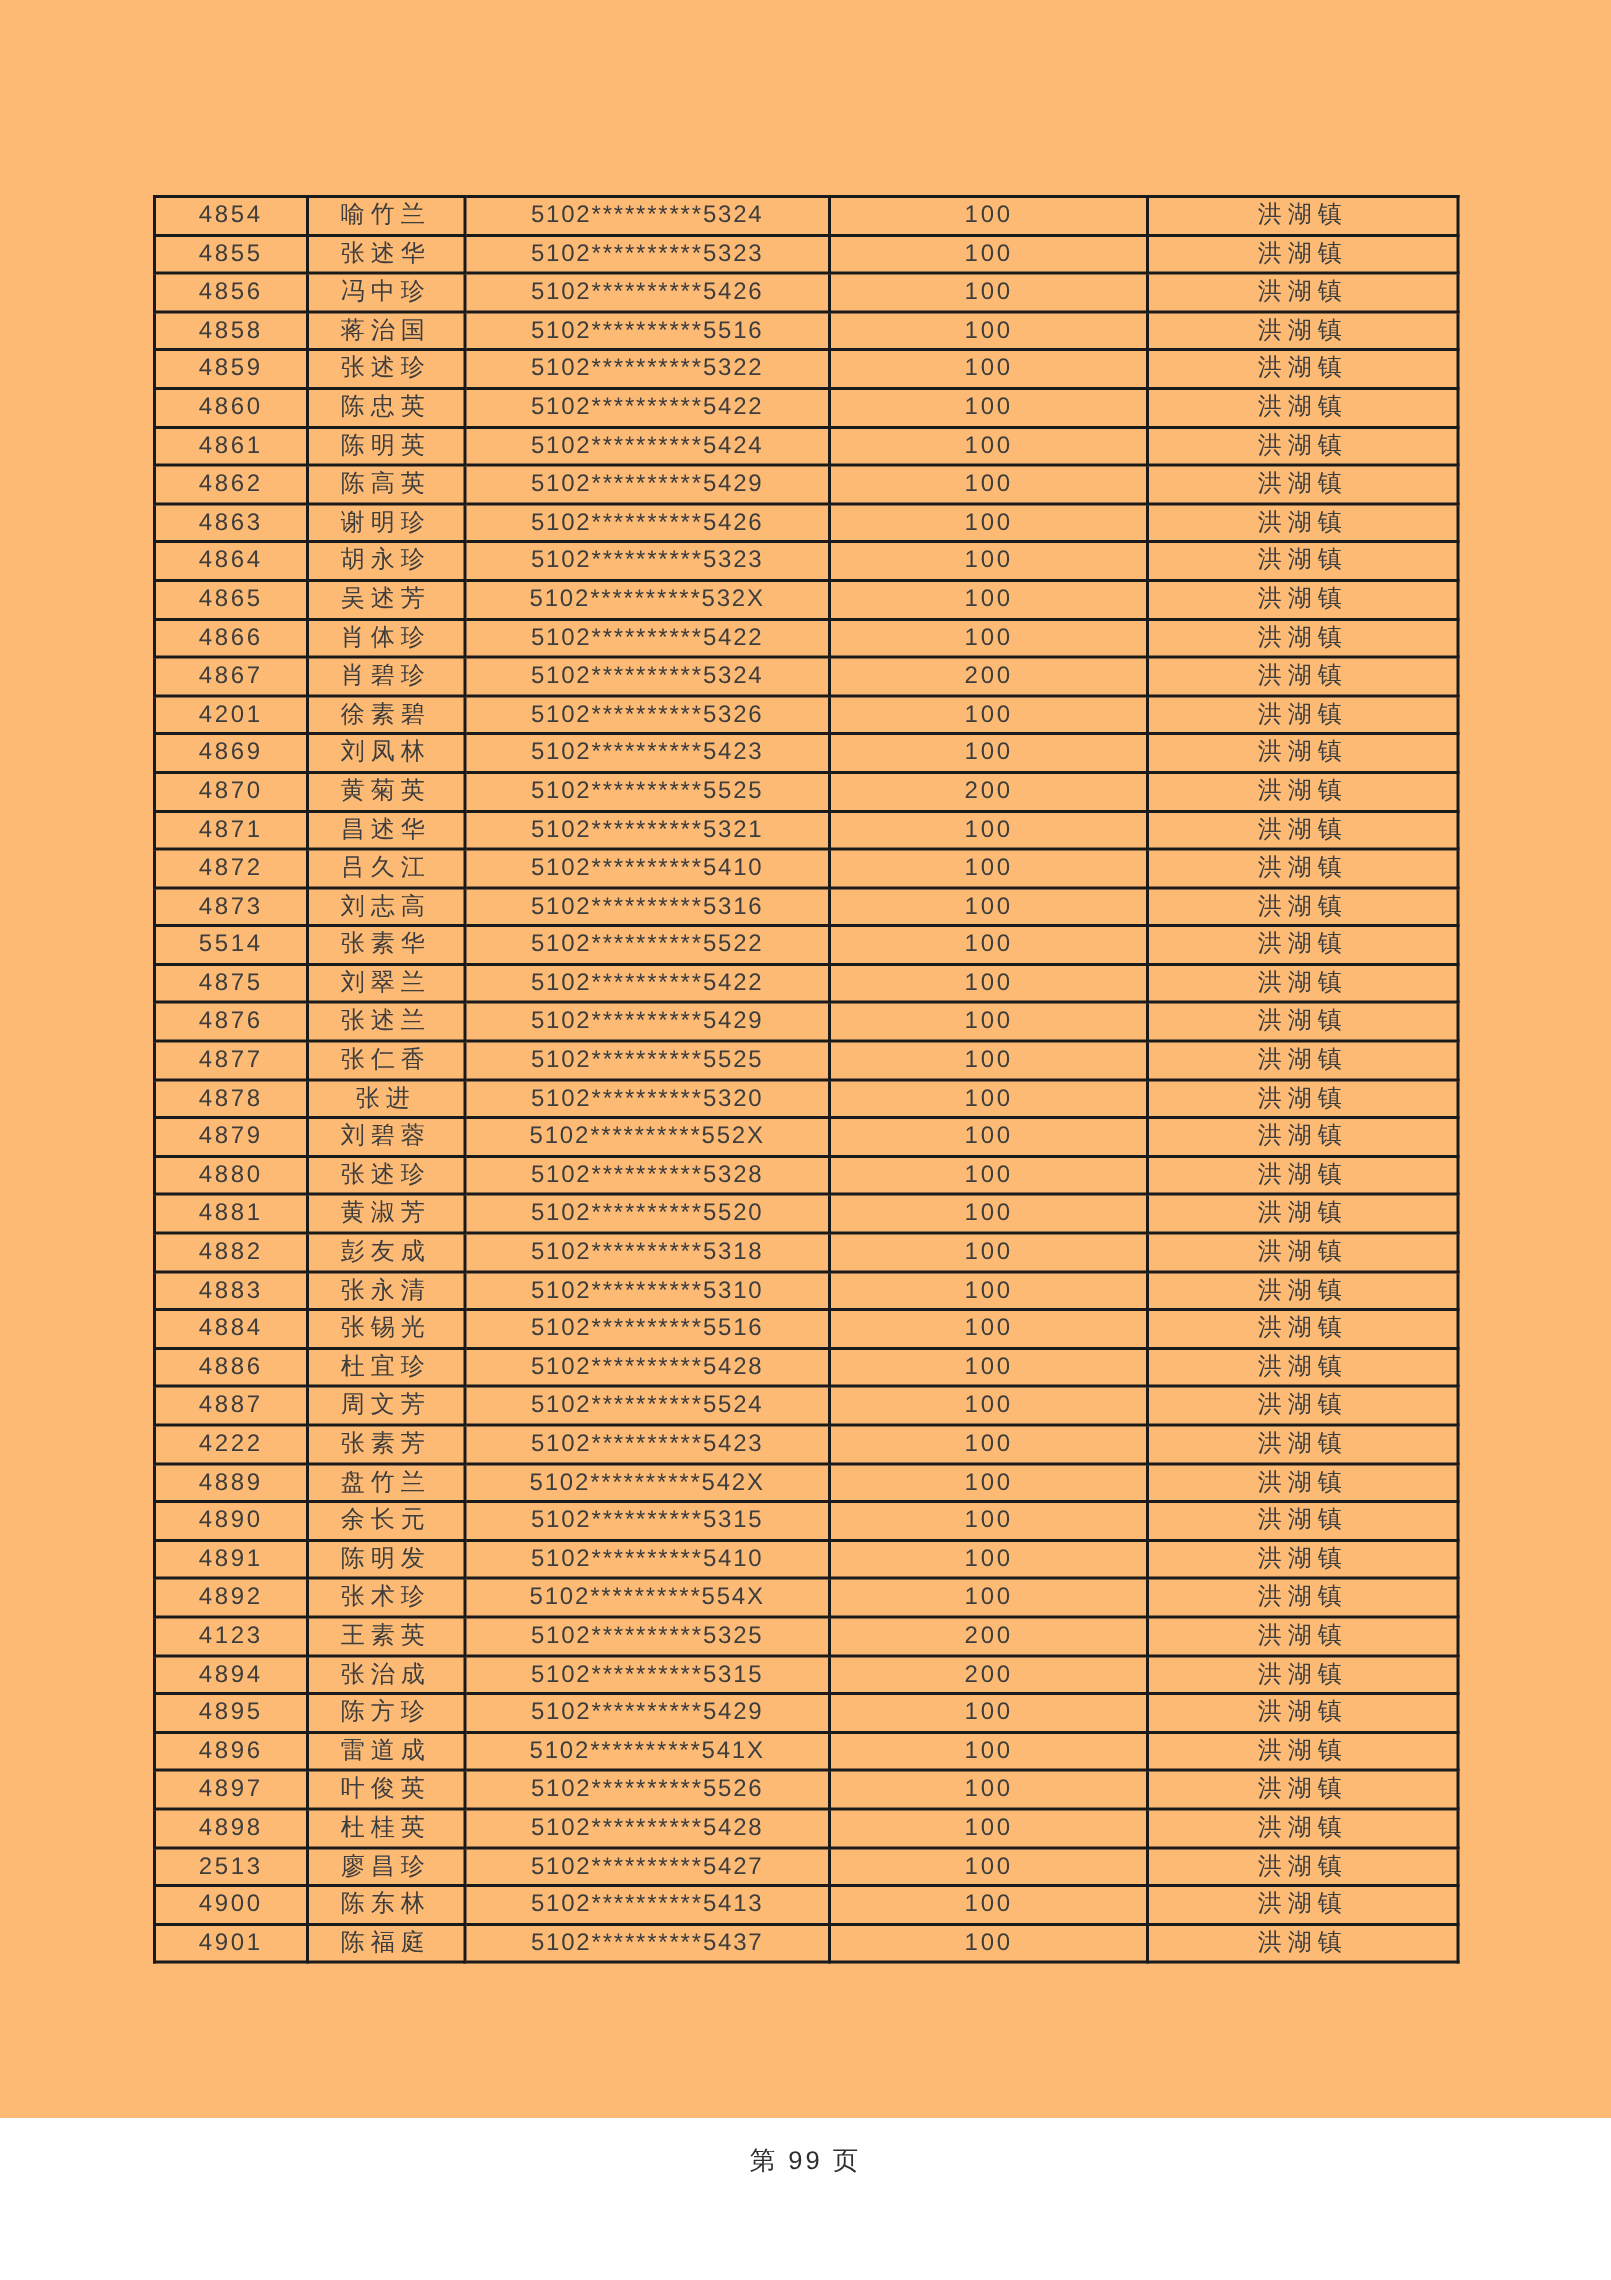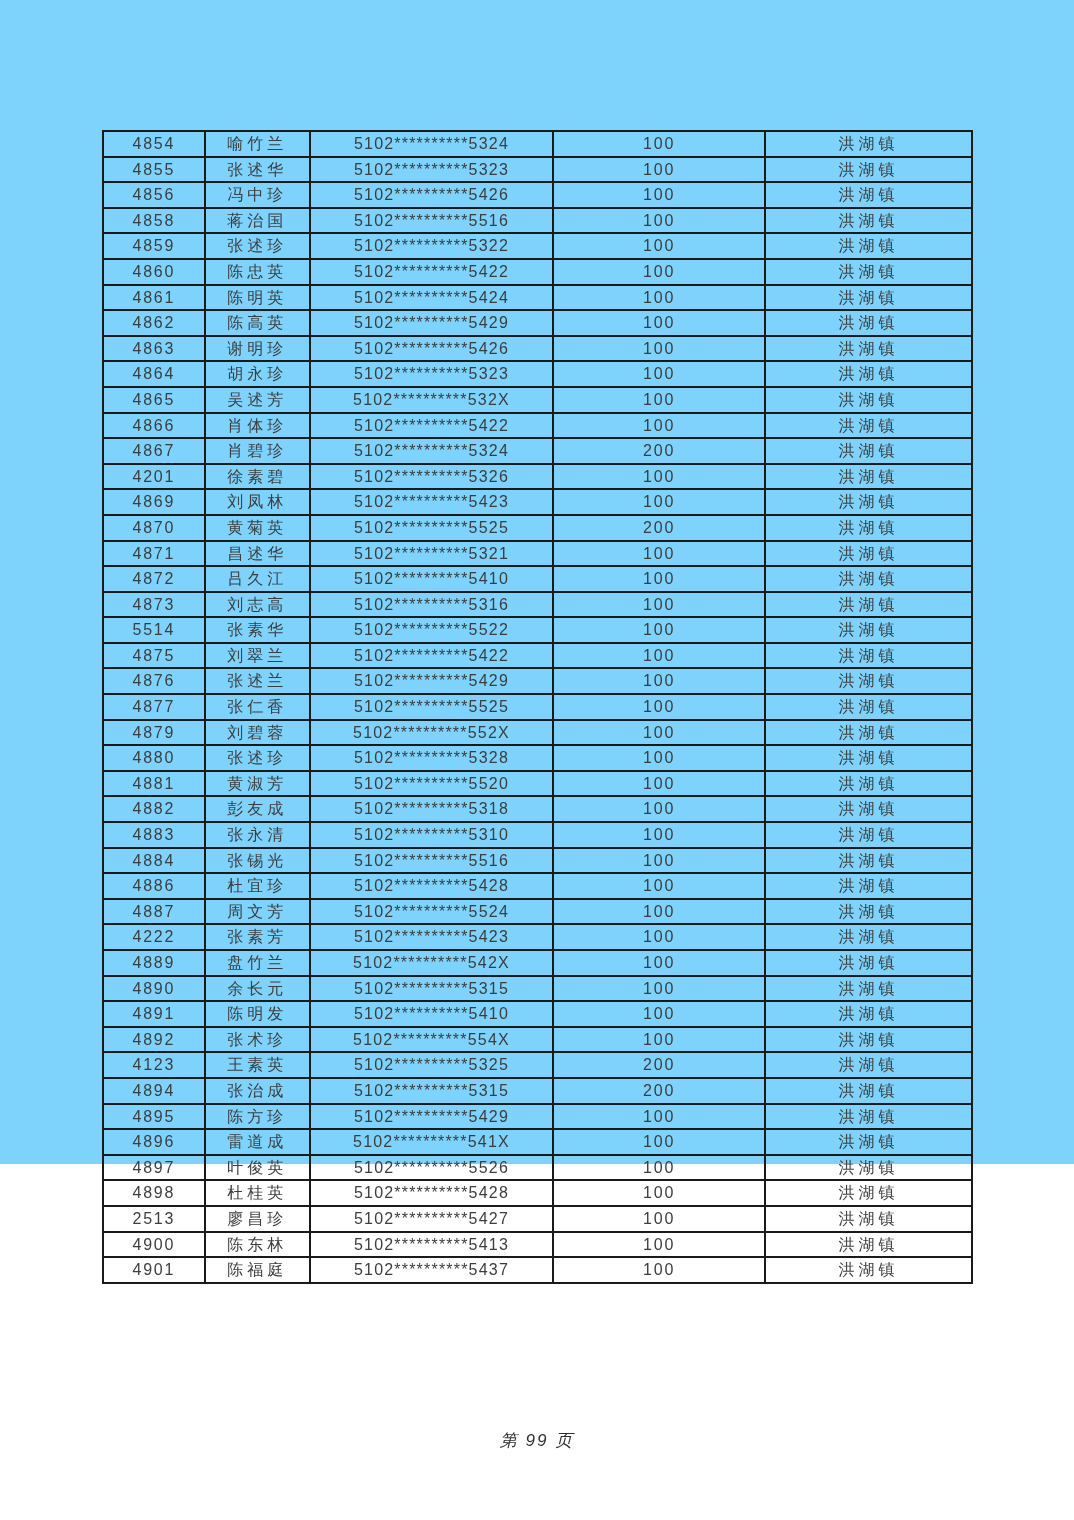--- a/index.html
+++ b/index.html
@@ -10,22 +10,22 @@
   body {
     width: 1074px;
     height: 1520px;
     position: relative;
     font-family: "Liberation Sans", sans-serif;
     color: #3a3a3a;
   }
   .sheet {
     position: absolute;
     left: 0; top: 0;
-    width: 1074px; height: 1164px;
-    background: #7dd3fc;
+    width: 1074px; height: 1412px;
+    background: #fdba74;
   }
   table.roster {
     position: absolute;
     left: 102px;
     top: 130px;
     width: 871px;
     border-collapse: collapse;
     table-layout: fixed;
   }
   table.roster td {
@@ -62,21 +62,20 @@
   col.w-town   { width: 23.8%; }
   .page-footer {
     position: absolute;
     top: 1429px;
     left: 0;
     width: 1074px;
     text-align: center;
     font-size: 17px;
     color: #2e2e2e;
     letter-spacing: 2px;
-    font-style: italic;
   }
 </style>
 </head>
 <body>
 
 <div class="sheet">
 
   <table class="roster">
     <colgroup>
       <col class="w-serial">
@@ -241,20 +240,27 @@
           <td class="c-cjk">洪湖镇</td>
         </tr>
         <tr>
           <td class="c-num">4877</td>
           <td class="c-cjk">张仁香</td>
           <td class="c-id c-num">5102**********5525</td>
           <td class="c-num">100</td>
           <td class="c-cjk">洪湖镇</td>
         </tr>
         <tr>
+          <td class="c-num">4878</td>
+          <td class="c-cjk">张进</td>
+          <td class="c-id c-num">5102**********5320</td>
+          <td class="c-num">100</td>
+          <td class="c-cjk">洪湖镇</td>
+        </tr>
+        <tr>
           <td class="c-num">4879</td>
           <td class="c-cjk">刘碧蓉</td>
           <td class="c-id c-num">5102**********552X</td>
           <td class="c-num">100</td>
           <td class="c-cjk">洪湖镇</td>
         </tr>
         <tr>
           <td class="c-num">4880</td>
           <td class="c-cjk">张述珍</td>
           <td class="c-id c-num">5102**********5328</td>

